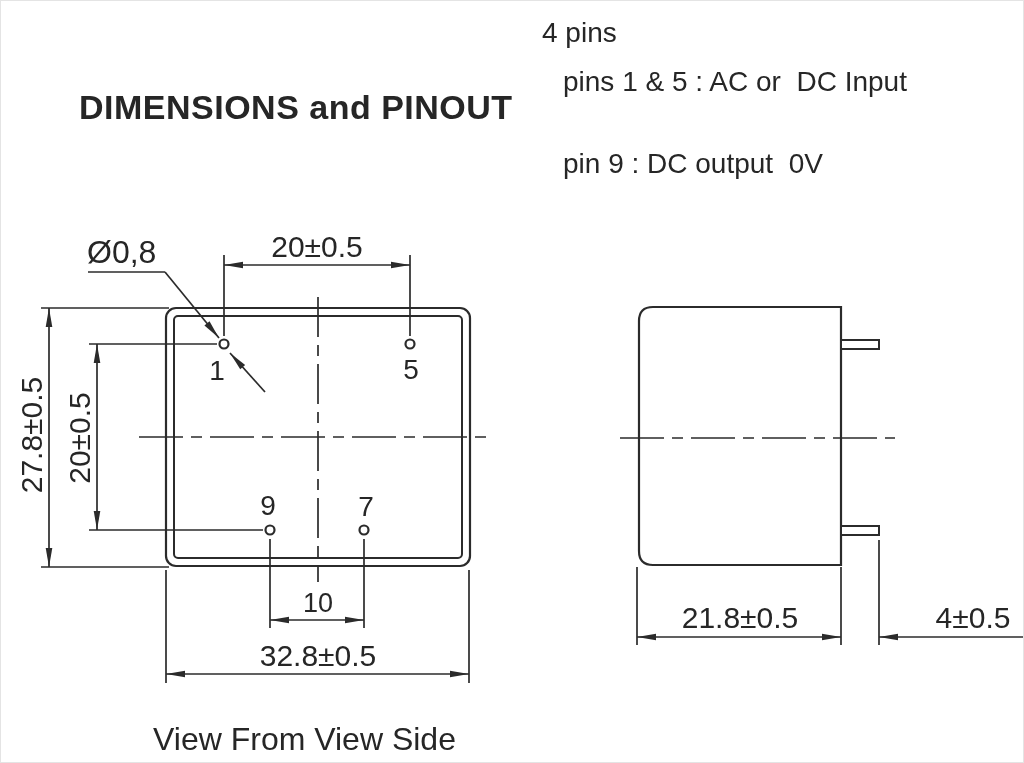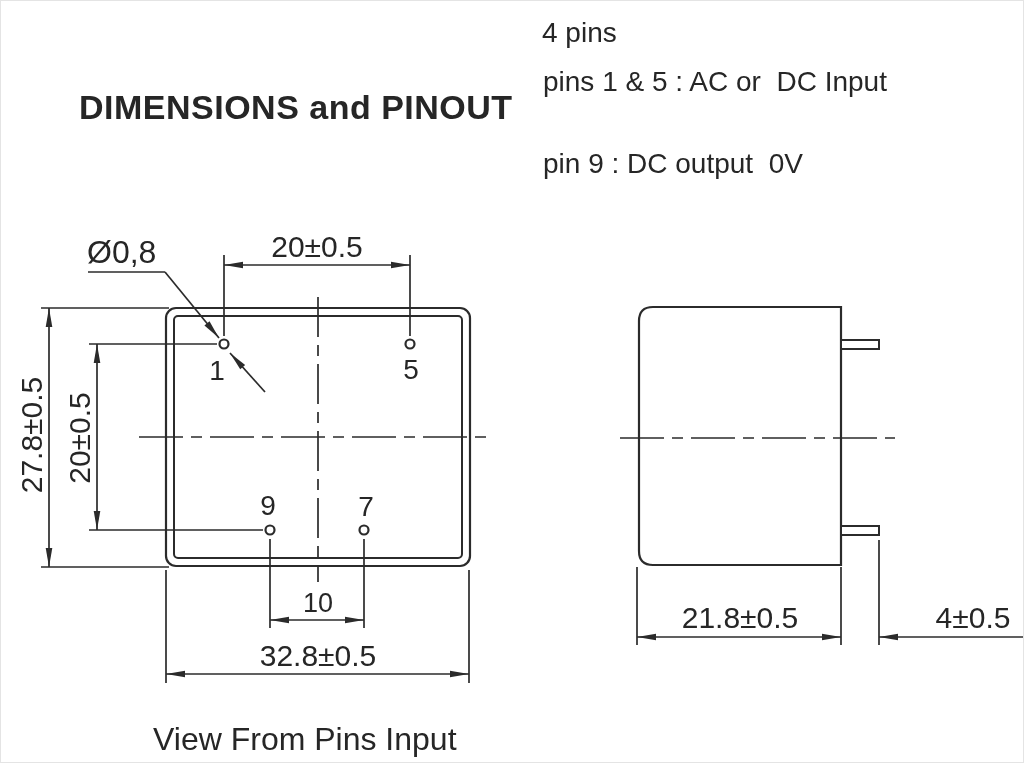--- a/index.html
+++ b/index.html
@@ -10,42 +10,42 @@
   }
   .abs{position:absolute;}
   #title{
     left:78px;top:87px;font-size:34px;font-weight:bold;letter-spacing:.5px;
     white-space:pre;
   }
   #pininfo-heading{
     left:541px;top:8px;font-size:28px;white-space:pre;margin-top:8px;
   }
   .pininfo-line{
-    position:absolute;left:542px;font-size:28px;white-space:pre;line-height:41px;
+    position:absolute;left:562px;font-size:28px;white-space:pre;line-height:41px;
   }
   #caption{
     left:152px;top:720px;width:302px;text-align:center;font-size:32px;white-space:pre;
   }
   svg text{
     font-family:"Liberation Sans", sans-serif;fill:#262626;
   }
   svg line, svg rect, svg path, svg circle{vector-effect:none;}
 </style>
 </head>
 <body>
 
 <div id="page">
 
   <div id="title" class="abs">DIMENSIONS and PINOUT</div>
 
   <div id="pininfo-heading" class="abs">4 pins</div>
   <div class="pininfo-line" style="top:60px">pins 1 &amp; 5 : AC or  DC Input</div>
   <div class="pininfo-line" style="top:142px">pin 9 : DC output  0V</div>
 
-  <div id="caption" class="abs">View From Pins Input</div>
+  <div id="caption" class="abs">View From View Side</div>
 
   <svg class="abs" style="left:0;top:0" width="1024" height="763" viewBox="0 0 1024 763">
     <defs>
       <marker id="arr" viewBox="0 0 20 8" refX="19.5" refY="4" markerWidth="20" markerHeight="8" orient="auto-start-reverse" markerUnits="userSpaceOnUse">
         <path d="M0.5,0.7 L19.5,4 L0.5,7.3 Z" fill="#2b2b2b"></path>
       </marker>
     </defs>
 
     <g stroke="#2b2b2b" fill="none">
       <rect x="165" y="307" width="304" height="258" rx="10" fill="#ffffff" stroke-width="2.2"></rect>

